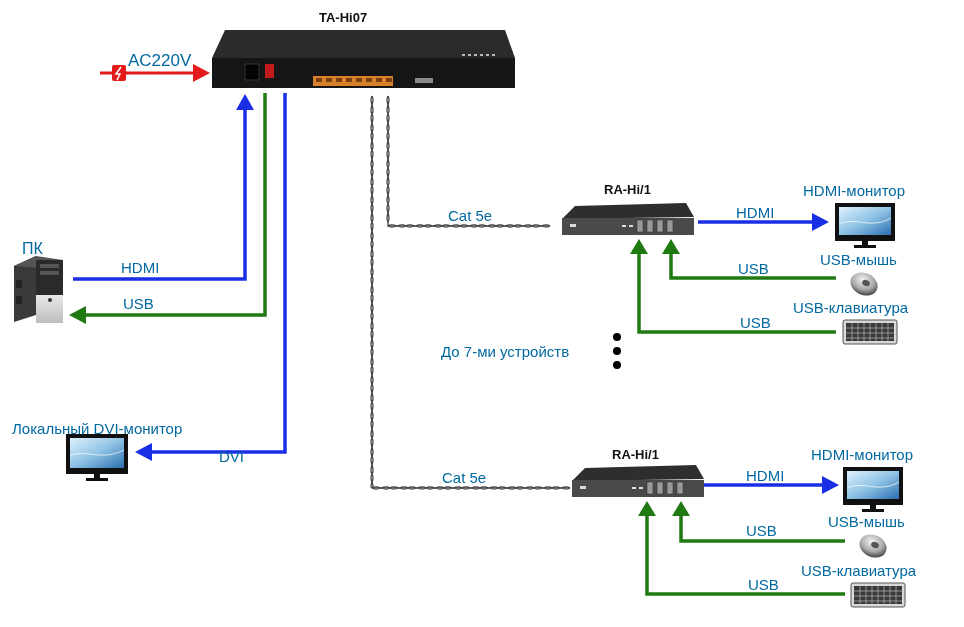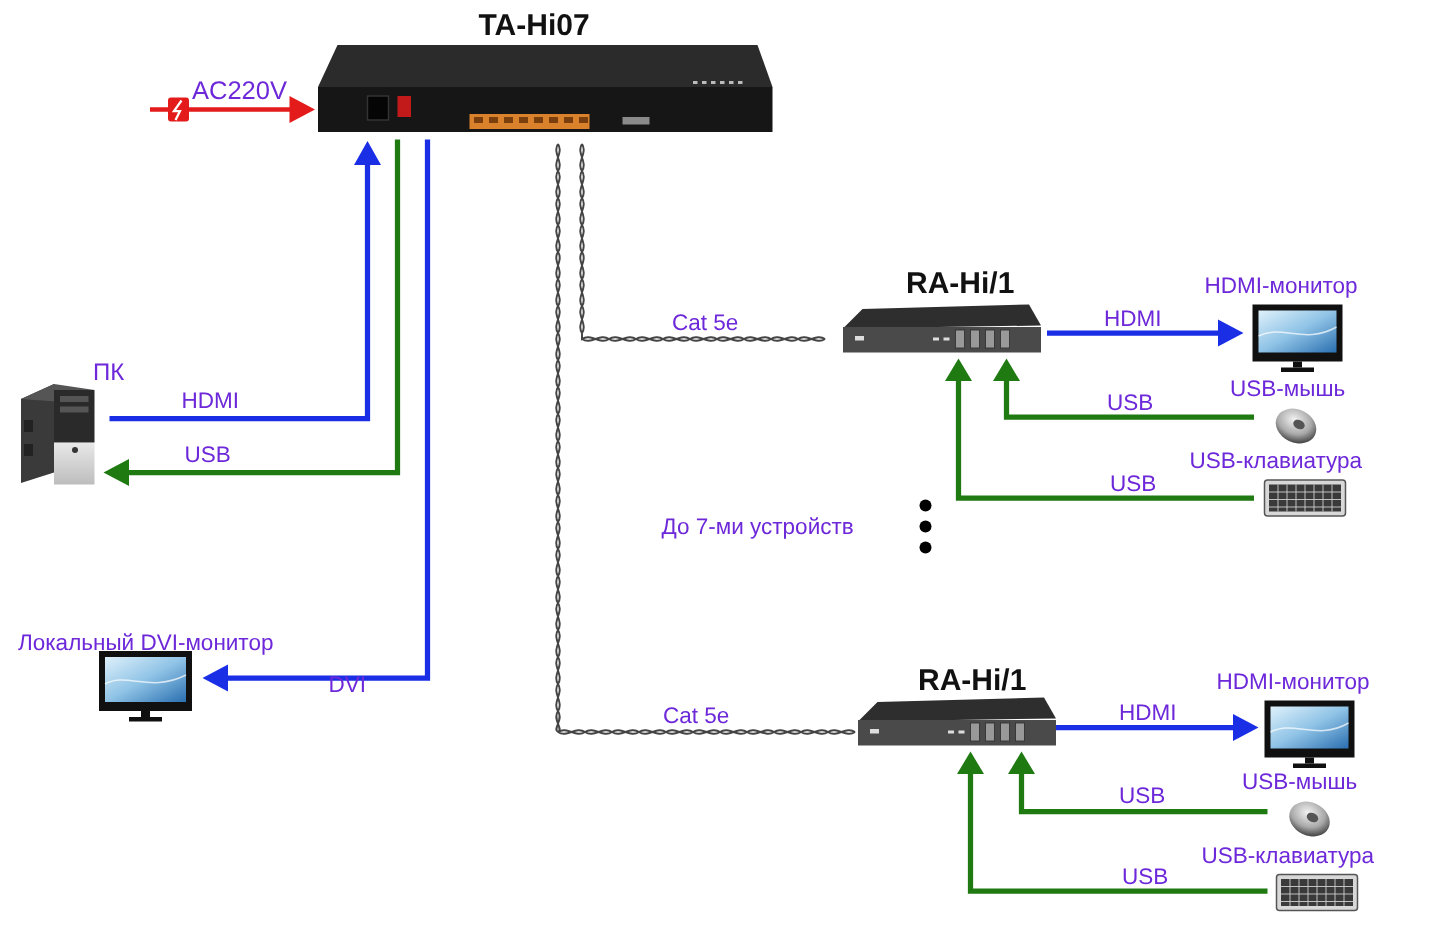--- a/index.html
+++ b/index.html
@@ -1,19 +1,19 @@
 <!DOCTYPE html>
 <html><head>
 <meta charset="utf-8">
 <style>
   html, body { margin: 0; padding: 0; background: #ffffff; }
   body { width: 964px; height: 627px; position: relative; overflow: hidden; font-family: "Liberation Sans", sans-serif; color: #111; }
   svg#diagram { position: absolute; left: 0; top: 0; width: 964px; height: 627px; }
-  .lbl { position: absolute; font-size: 15px; line-height: 17px; white-space: nowrap; color: #6d28d9; }
-  .title { position: absolute; font-weight: bold; font-size: 20px; line-height: 17px; white-space: nowrap; color: #111; }
+  .lbl { position: absolute; font-size: 15px; line-height: 17px; white-space: nowrap; color: #0369a1; }
+  .title { position: absolute; font-weight: bold; font-size: 13px; line-height: 17px; white-space: nowrap; color: #111; }
 </style>
 </head>
 <body>
 
 <svg id="diagram" viewBox="0 0 964 627" xmlns="http://www.w3.org/2000/svg">
   <defs>
     <linearGradient id="screenGrad" x1="0" y1="0" x2="1" y2="1">
       <stop offset="0" stop-color="#dff1fb"></stop>
       <stop offset="0.5" stop-color="#8fc3e6"></stop>
       <stop offset="1" stop-color="#2a6fb0"></stop>
@@ -219,24 +219,24 @@
         <line x1="866" y1="586" x2="866" y2="604"></line>
         <line x1="872" y1="586" x2="872" y2="604"></line>
       <line x1="878" y1="586" x2="878" y2="604"></line>
         <line x1="884" y1="586" x2="884" y2="604"></line>
         <line x1="890" y1="586" x2="890" y2="604"></line>
       <line x1="896" y1="586" x2="896" y2="604"></line>
     </g>
   </g>
 </svg>
 
-<div class="title" style="left:319px; top:9px; font-size:20px;">TA-Hi07</div>
+<div class="title" style="left:319px; top:9px; font-size:13px;">TA-Hi07</div>
 <div class="lbl" style="left:128px; top:52px; font-size:17px;">AC220V</div>
 
-<div class="lbl" style="left:22px; top:240px; font-size:16px;margin-left:40px;">ПК</div>
+<div class="lbl" style="left:22px; top:240px; font-size:16px;">ПК</div>
 <div class="lbl" style="left:121px; top:259px;">HDMI</div>
 <div class="lbl" style="left:123px; top:295px;">USB</div>
 
 <div class="lbl" style="left:12px; top:420px;">Локальный DVI-монитор</div>
 <div class="lbl" style="left:219px; top:448px;">DVI</div>
 
 <div class="title" style="left:604px; top:181px;">RA-Hi/1</div>
 <div class="lbl" style="left:448px; top:207px;">Cat 5e</div>
 <div class="lbl" style="left:736px; top:204px;">HDMI</div>
 <div class="lbl" style="left:803px; top:182px;">HDMI-монитор</div>

